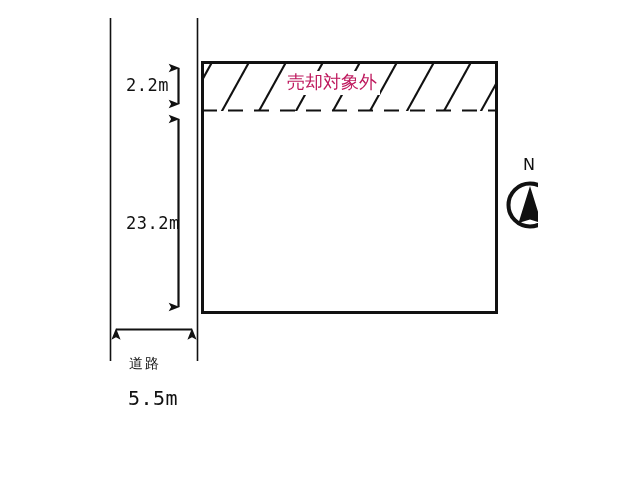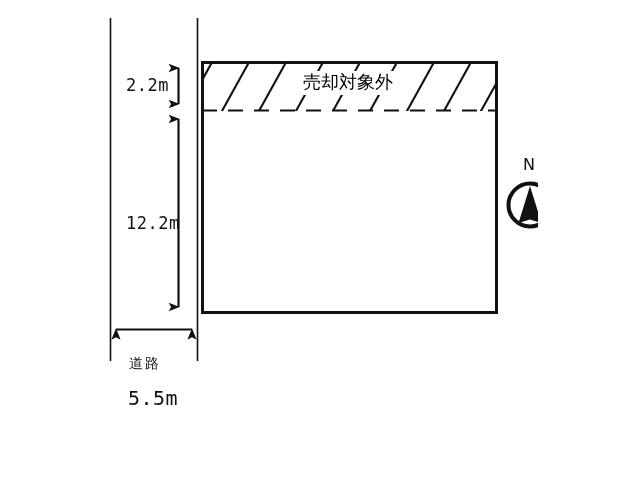--- a/index.html
+++ b/index.html
@@ -46,25 +46,25 @@
     font-family: Liberation Mono, monospace;
     letter-spacing: 2px;
   }
   #label-road-width {
     left: 128px;
     top: 386px;
     font-size: 20px;
   }
   #label-excluded {
     position: absolute;
-    left: 300px;
+    left: 284px;
     top: 71px;
     font-size: 18px;
     font-family: "DejaVu Sans", sans-serif;
-    color: #000000;
+    color: #be185d;
     background: #ffffff;
     padding: 2px 3px 3px 3px;
     line-height: 1.05;
     letter-spacing: 0px;
     white-space: nowrap;
   }
   #label-north {
     left: 523px;
     top: 155px;
     font-size: 16px;
@@ -137,21 +137,21 @@
 
     <g>
       <circle cx="530" cy="205" r="21.5" fill="#ffffff" stroke="#111111" stroke-width="4"></circle>
       <path d="M530,186 L541.5,223 L530,219.5 L518.5,223 Z" fill="#111111"></path>
     </g>
 
   </svg>
 
   <div class="lbl" id="label-2-2m">2.2m</div>
 
-  <div class="lbl" id="label-16-3m">12.2m</div>
+  <div class="lbl" id="label-16-3m">23.2m</div>
 
   <div class="lbl" id="label-road-name">道路</div>
 
   <div class="lbl" id="label-road-width">5.5m</div>
 
   <div id="label-excluded">売却対象外</div>
 
   <div class="lbl" id="label-north">N</div>
 
 </div>

